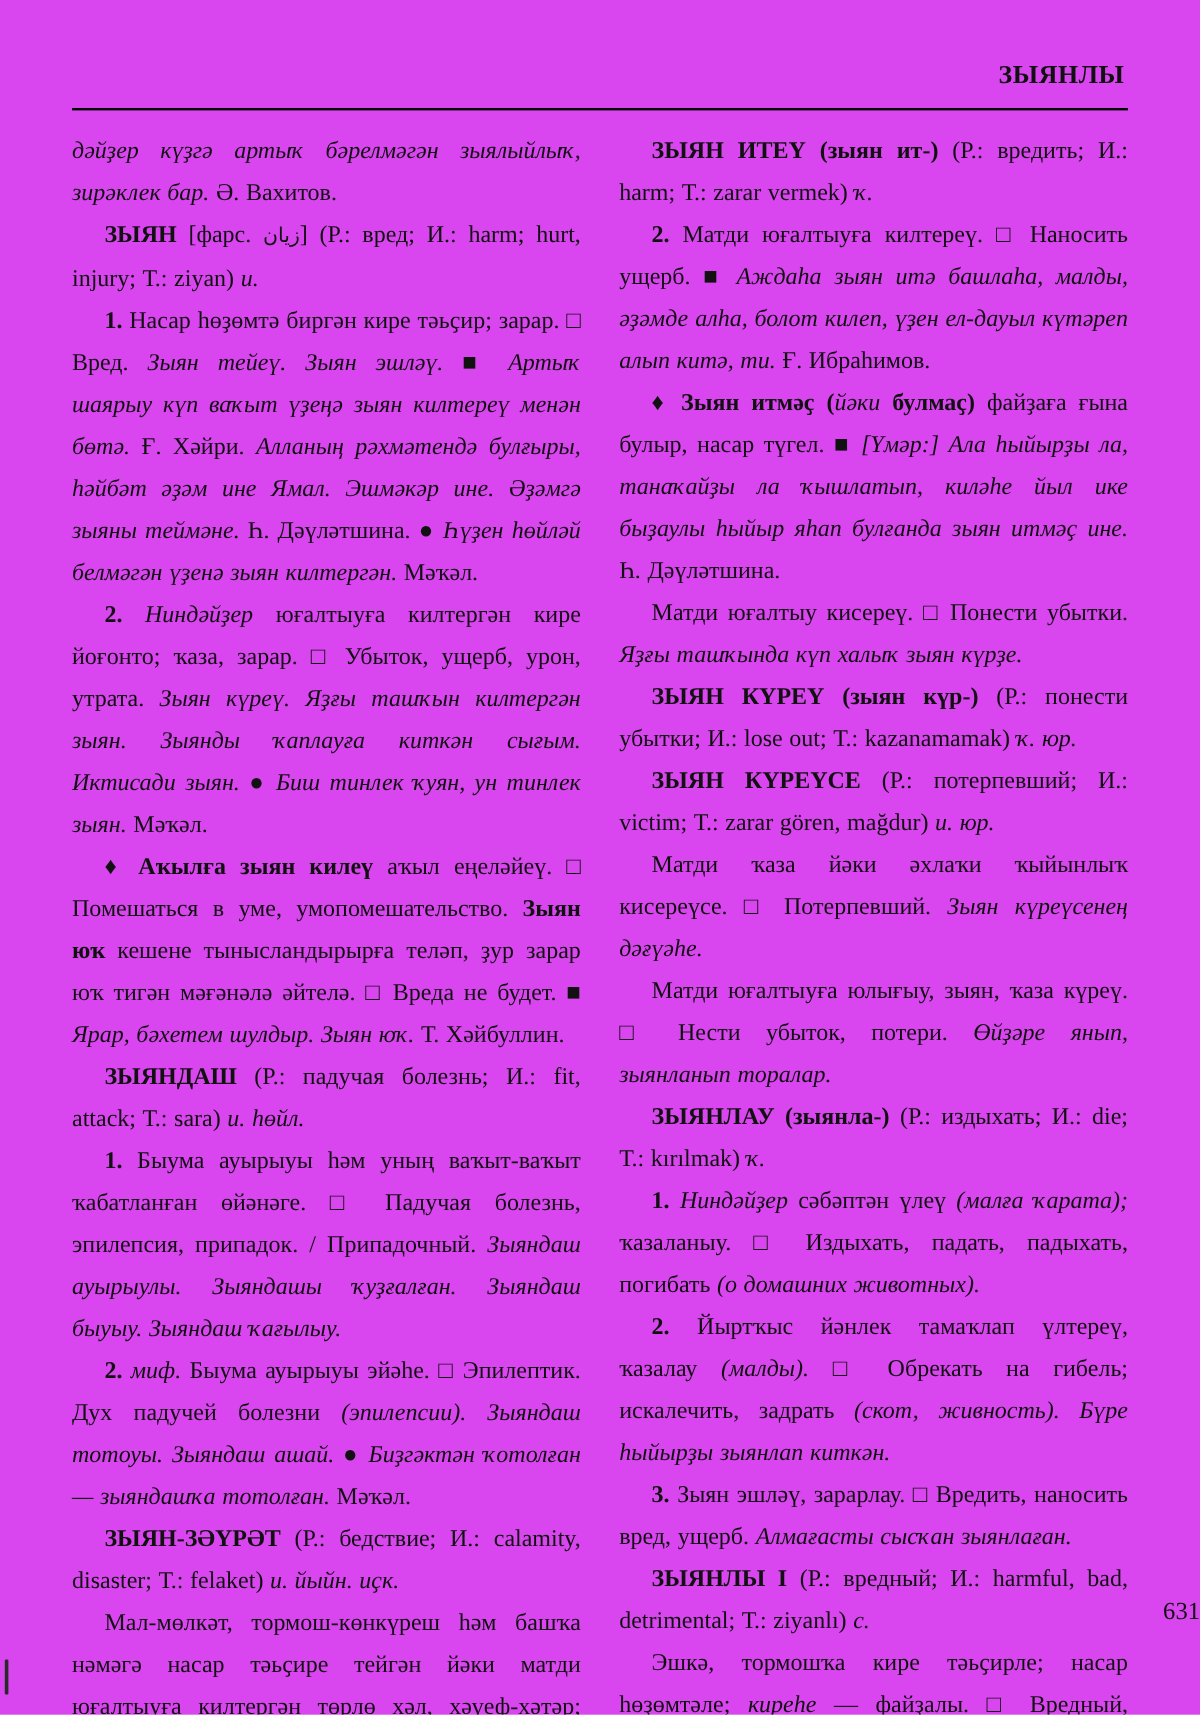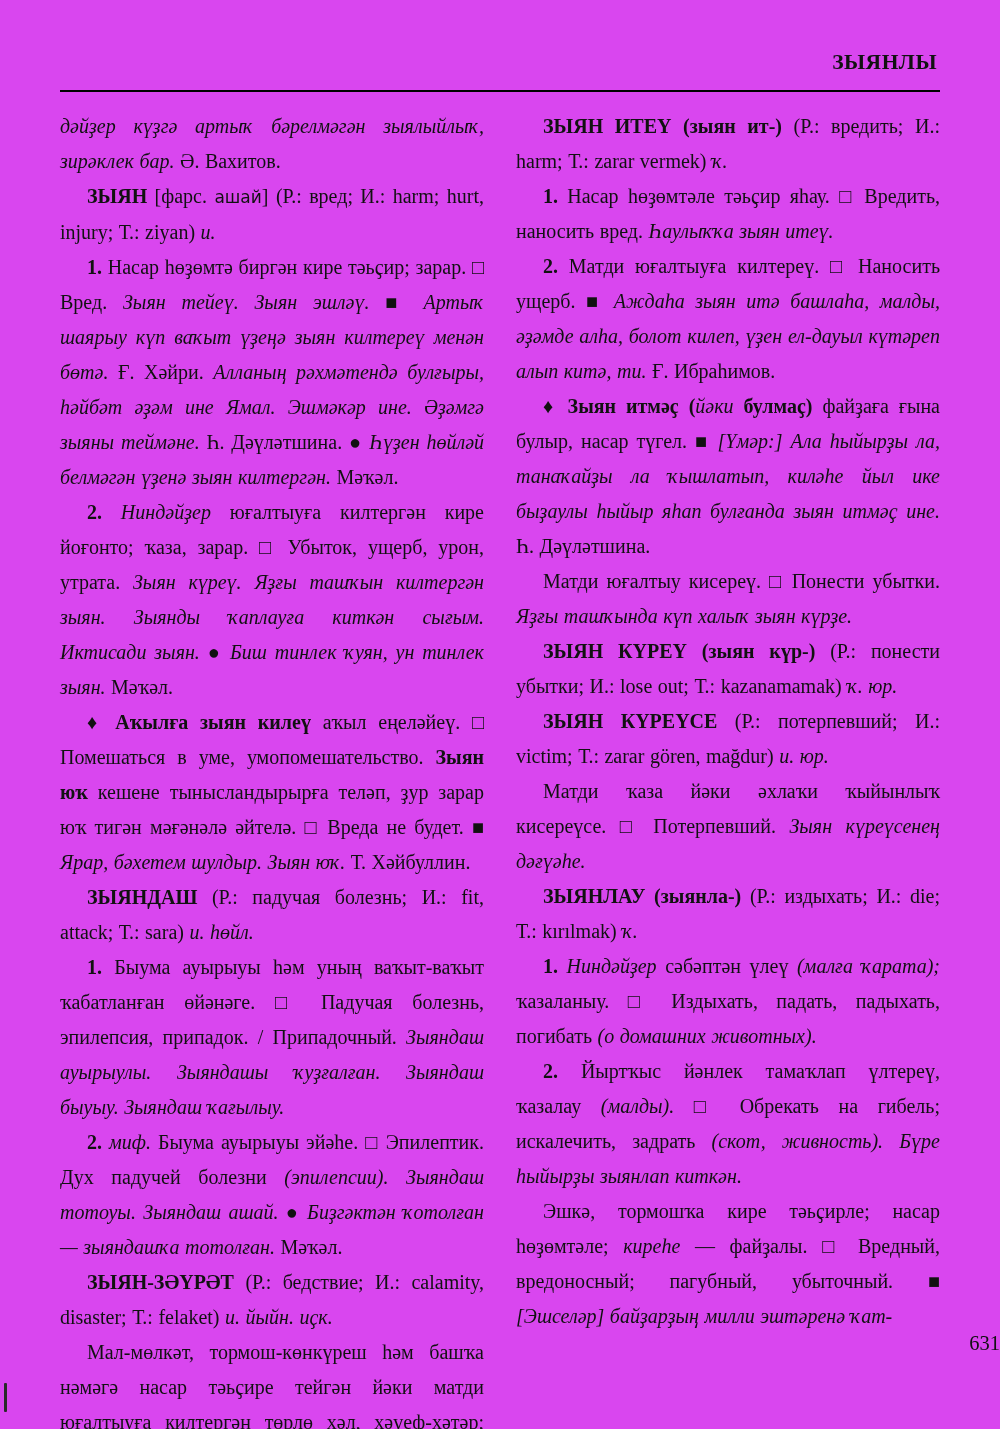--- a/index.html
+++ b/index.html
@@ -71,40 +71,42 @@
 </style>
 </head>
 <body>
 
 <div class="page">
   <div class="running-head">ЗЫЯНЛЫ</div>
   <div class="header-rule"></div>
   <div class="body-columns">
     <div class="column">
         <p class="para"><span class="seg-i">дәйҙер күҙгә артыҡ бәрелмәгән зыялыйлыҡ, зирәклек бар.</span><span class="seg-r"> Ә. Вахитов.</span></p>
-        <p class="para indent"><span class="seg-b">ЗЫЯН</span><span class="seg-r"> [фарс. </span><span class="seg-ar">ашай</span><span class="seg-r">] (Р.: вред; И.: harm; hurt, injury; Т.: ziyan) </span><span class="seg-i">и.</span></p>
+        <p class="para indent"><span class="seg-b">ЗЫЯН</span><span class="seg-r"> [фарс. </span><span class="seg-ar">زيان</span><span class="seg-r">] (Р.: вред; И.: harm; hurt, injury; Т.: ziyan) </span><span class="seg-i">и.</span></p>
         <p class="para indent"><span class="seg-b">1.</span><span class="seg-r"> Насар һөҙөмтә биргән кире тәьҫир; зарар. □ Вред. </span><span class="seg-i">Зыян тейеү. Зыян эшләү.</span><span class="seg-r"> ■ </span><span class="seg-i">Артыҡ шаярыу күп ваҡыт үҙеңә зыян килтереү менән бөтә.</span><span class="seg-r"> Ғ. Хәйри. </span><span class="seg-i">Алланың рәхмәтендә булғыры, һәйбәт әҙәм ине Ямал. Эшмәкәр ине. Әҙәмгә зыяны теймәне.</span><span class="seg-r"> Һ. Дәүләтшина. ● </span><span class="seg-i">Һүҙен һөйләй белмәгән үҙенә зыян килтергән.</span><span class="seg-r"> Мәҡәл.</span></p>
         <p class="para indent"><span class="seg-b">2.</span><span class="seg-r"> </span><span class="seg-i">Ниндәйҙер</span><span class="seg-r"> юғалтыуға килтергән кире йоғонто; ҡаза, зарар. □ Убыток, ущерб, урон, утрата. </span><span class="seg-i">Зыян күреү. Яҙғы ташҡын килтергән зыян. Зыянды ҡаплауға киткән сығым. Иктисади зыян.</span><span class="seg-r"> ● </span><span class="seg-i">Биш тинлек ҡуян, ун тинлек зыян.</span><span class="seg-r"> Мәҡәл.</span></p>
         <p class="para indent"><span class="seg-r">♦ </span><span class="seg-b">Аҡылға зыян килеү</span><span class="seg-r"> аҡыл еңеләйеү. □ Помешаться в уме, умопомешательство. </span><span class="seg-b">Зыян юҡ</span><span class="seg-r"> кешене тынысландырырға теләп, ҙур зарар юҡ тигән мәғәнәлә әйтелә. □ Вреда не будет. ■ </span><span class="seg-i">Ярар, бәхетем шулдыр. Зыян юҡ.</span><span class="seg-r"> Т. Хәйбуллин.</span></p>
         <p class="para indent"><span class="seg-b">ЗЫЯНДАШ</span><span class="seg-r"> (Р.: падучая болезнь; И.: fit, attack; Т.: sara) </span><span class="seg-i">и. һөйл.</span></p>
         <p class="para indent"><span class="seg-b">1.</span><span class="seg-r"> Быума ауырыуы һәм уның ваҡыт-ваҡыт ҡабатланған өйәнәге. □ Падучая болезнь, эпилепсия, припадок. / Припадочный. </span><span class="seg-i">Зыяндаш ауырыулы. Зыяндашы ҡуҙғалған. Зыяндаш быуыу. Зыяндаш ҡағылыу.</span></p>
         <p class="para indent"><span class="seg-b">2.</span><span class="seg-r"> </span><span class="seg-i">миф.</span><span class="seg-r"> Быума ауырыуы эйәһе. □ Эпилептик. Дух падучей болезни </span><span class="seg-i">(эпилепсии). Зыяндаш тотоуы. Зыяндаш ашай.</span><span class="seg-r"> ● </span><span class="seg-i">Биҙгәктән ҡотолған — зыяндашҡа тотолған.</span><span class="seg-r"> Мәҡәл.</span></p>
         <p class="para indent"><span class="seg-b">ЗЫЯН-ЗӘҮРӘТ</span><span class="seg-r"> (Р.: бедствие; И.: calamity, disaster; Т.: felaket) </span><span class="seg-i">и. йыйн. иҫк.</span></p>
         <p class="para indent"><span class="seg-r">Мал-мөлкәт, тормош-көнкүреш һәм башҡа нәмәгә насар тәьҫире тейгән йәки матди юғалтыуға килтергән төрлө хәл, хәүеф-хәтәр; бәлә-ҡаза. □ Бедствие, несчастье, беда. </span><span class="seg-i">Зыян-зәүрәт тейеү. Зыян-зәүрәтһеҙ төн.</span></p>
       </div>
     <div class="column">
         <p class="para indent"><span class="seg-b">ЗЫЯН ИТЕҮ (зыян ит-)</span><span class="seg-r"> (Р.: вредить; И.: harm; Т.: zarar vermek) </span><span class="seg-i">ҡ.</span></p>
-        <p class="para indent"><span class="seg-b">1.</span><span class="seg-r"> Насар һөҙөмтәле тәьҫир яһау. □ Вредить, наносить вред. </span><span class="seg-i">Һаулыҡҡа зыян итеү.</span></p>
         <p class="para indent"><span class="seg-b">2.</span><span class="seg-r"> Матди юғалтыуға килтереү. □ Наносить ущерб. ■ </span><span class="seg-i">Аждаһа зыян итә башлаһа, малды, әҙәмде алһа, болот килеп, үҙен ел-дауыл күтәреп алып китә, ти.</span><span class="seg-r"> Ғ. Ибраһимов.</span></p>
         <p class="para indent"><span class="seg-r">♦ </span><span class="seg-b">Зыян итмәҫ (</span><span class="seg-bi">йәки</span><span class="seg-b"> булмаҫ)</span><span class="seg-r"> файҙаға ғына булыр, насар түгел. ■ </span><span class="seg-i">[Үмәр:] Ала һыйырҙы ла, танаҡайҙы ла ҡышлатып, киләһе йыл ике быҙаулы һыйыр яһап булғанда зыян итмәҫ ине.</span><span class="seg-r"> Һ. Дәүләтшина.</span></p>
         <p class="para indent"><span class="seg-r">Матди юғалтыу кисереү. □ Понести убытки. </span><span class="seg-i">Яҙғы ташҡында күп халыҡ зыян күрҙе.</span></p>
         <p class="para indent"><span class="seg-b">ЗЫЯН КҮРЕҮ (зыян күр-)</span><span class="seg-r"> (Р.: понести убытки; И.: lose out; Т.: kazanamamak) </span><span class="seg-i">ҡ. юр.</span></p>
         <p class="para indent"><span class="seg-b">ЗЫЯН КҮРЕҮСЕ</span><span class="seg-r"> (Р.: потерпевший; И.: victim; Т.: zarar gören, mağdur) </span><span class="seg-i">и. юр.</span></p>
         <p class="para indent"><span class="seg-r">Матди ҡаза йәки әхлаҡи ҡыйынлыҡ кисереүсе. □ Потерпевший. </span><span class="seg-i">Зыян күреүсенең дәғүәһе.</span></p>
+        <p class="para indent"><span class="seg-r">Матди юғалтыуға юлығыу, зыян, ҡаза күреү. □ Нести убыток, потери. </span><span class="seg-i">Өйҙәре янып, зыянланып торалар.</span></p>
         <p class="para indent"><span class="seg-b">ЗЫЯНЛАУ (зыянла-)</span><span class="seg-r"> (Р.: издыхать; И.: die; Т.: kırılmak) </span><span class="seg-i">ҡ.</span></p>
         <p class="para indent"><span class="seg-b">1.</span><span class="seg-r"> </span><span class="seg-i">Ниндәйҙер</span><span class="seg-r"> сәбәптән үлеү </span><span class="seg-i">(малға ҡарата);</span><span class="seg-r"> ҡазаланыу. □ Издыхать, падать, падыхать, погибать </span><span class="seg-i">(о домашних животных).</span></p>
         <p class="para indent"><span class="seg-b">2.</span><span class="seg-r"> Йыртҡыс йәнлек тамаҡлап үлтереү, ҡазалау </span><span class="seg-i">(малды).</span><span class="seg-r"> □ Обрекать на гибель; искалечить, задрать </span><span class="seg-i">(скот, живность).</span><span class="seg-r"> </span><span class="seg-i">Бүре һыйырҙы зыянлап киткән.</span></p>
+        <p class="para indent"><span class="seg-b">3.</span><span class="seg-r"> Зыян эшләү, зарарлау. □ Вредить, наносить вред, ущерб. </span><span class="seg-i">Алмағасты сысҡан зыянлаған.</span></p>
+        <p class="para indent"><span class="seg-b">ЗЫЯНЛЫ I</span><span class="seg-r"> (Р.: вредный; И.: harmful, bad, detrimental; Т.: ziyanlı) </span><span class="seg-i">с.</span></p>
         <p class="para indent"><span class="seg-r">Эшкә, тормошҡа кире тәьҫирле; насар һөҙөмтәле; </span><span class="seg-i">киреһе</span><span class="seg-r"> — файҙалы. □ Вредный, вредоносный; пагубный, убыточный. ■ </span><span class="seg-i">[Эшселәр] байҙарҙың милли эштәренә ҡат-</span></p>
       </div>
   </div>
   <div class="page-number">631</div>
   <div class="scan-artifact"></div>
 </div>
 
 </body></html>

